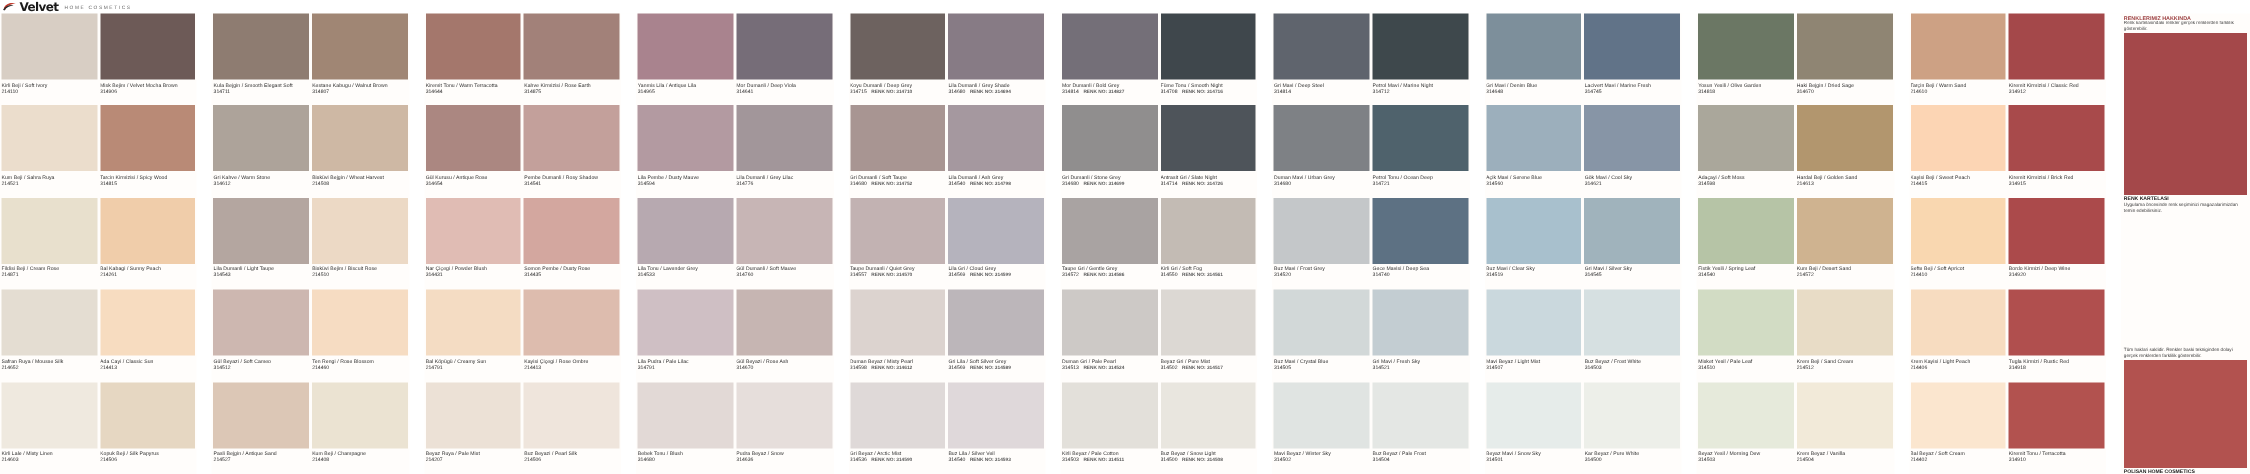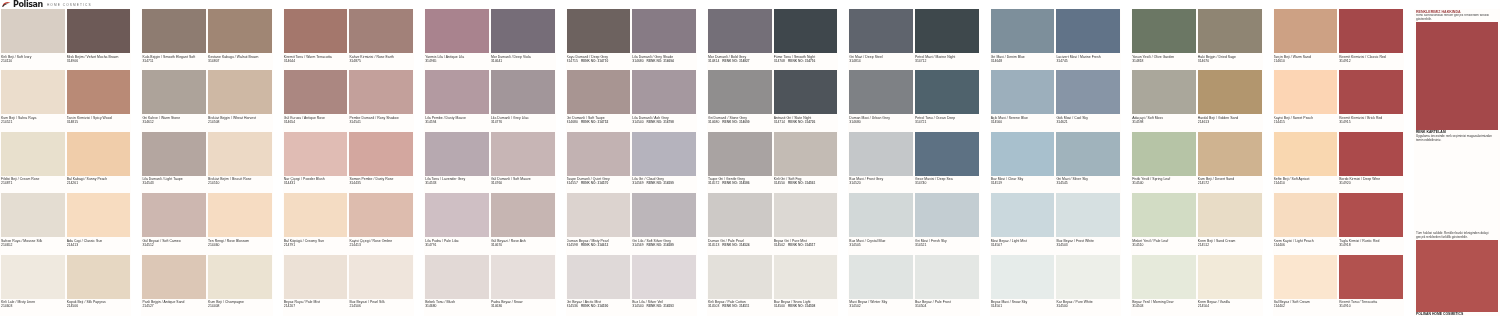--- a/index.html
+++ b/index.html
@@ -173,21 +173,21 @@
 <div id="page">
 
   <div class="header">
     <div class="logo-wrap">
       <span class="logo-swoosh">
         <svg width="9" height="7" viewBox="0 0 18 14">
           <path d="M1 9 C4 2, 12 1, 17 3 C12 3, 5 5, 3 11 Z" fill="#c0392b"></path>
           <path d="M0 11 C3 6, 9 4, 14 5 C9 6, 4 8, 2 12 Z" fill="#2b2b2b"></path>
         </svg>
       </span>
-      <span class="logo-word">Polisan</span>
+      <span class="logo-word">Velvet</span>
       <span class="logo-tag">HOME COSMETICS</span>
     </div>
   </div>
 
   <div class="groups" id="groups">
       <div class="group" style="width: 131.4px;">
         <div class="group-rows">
           <div class="row">
             <div class="cell">
               <div class="swatch" style="background: rgb(216, 206, 196);"></div>

